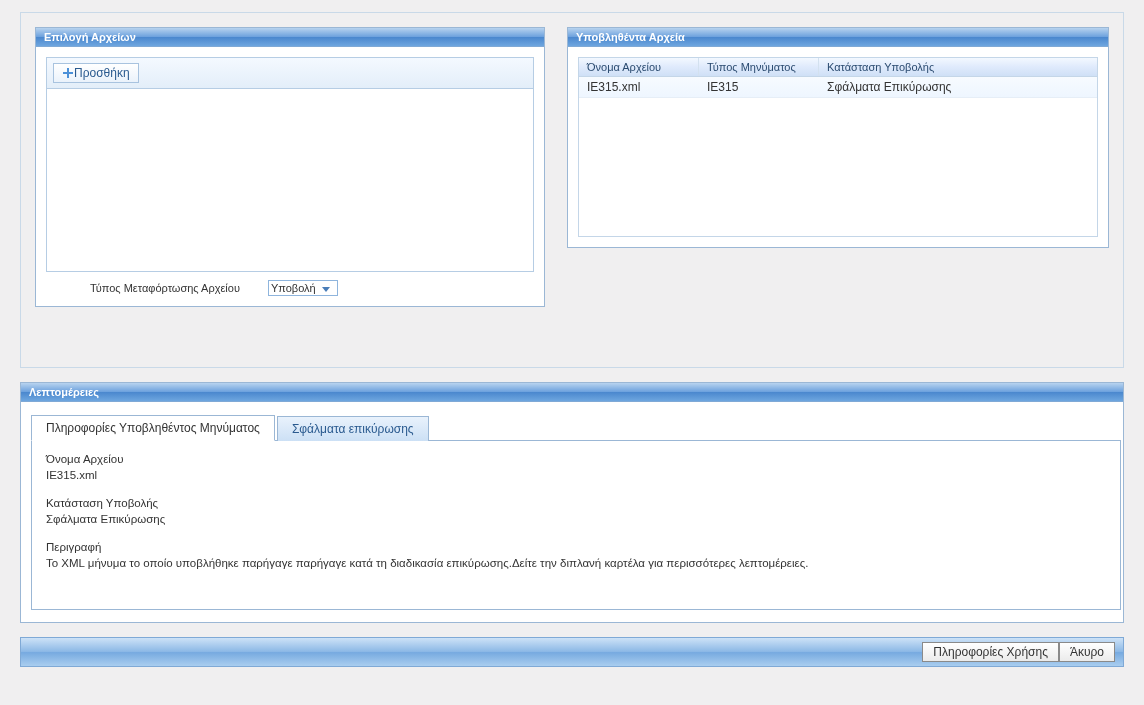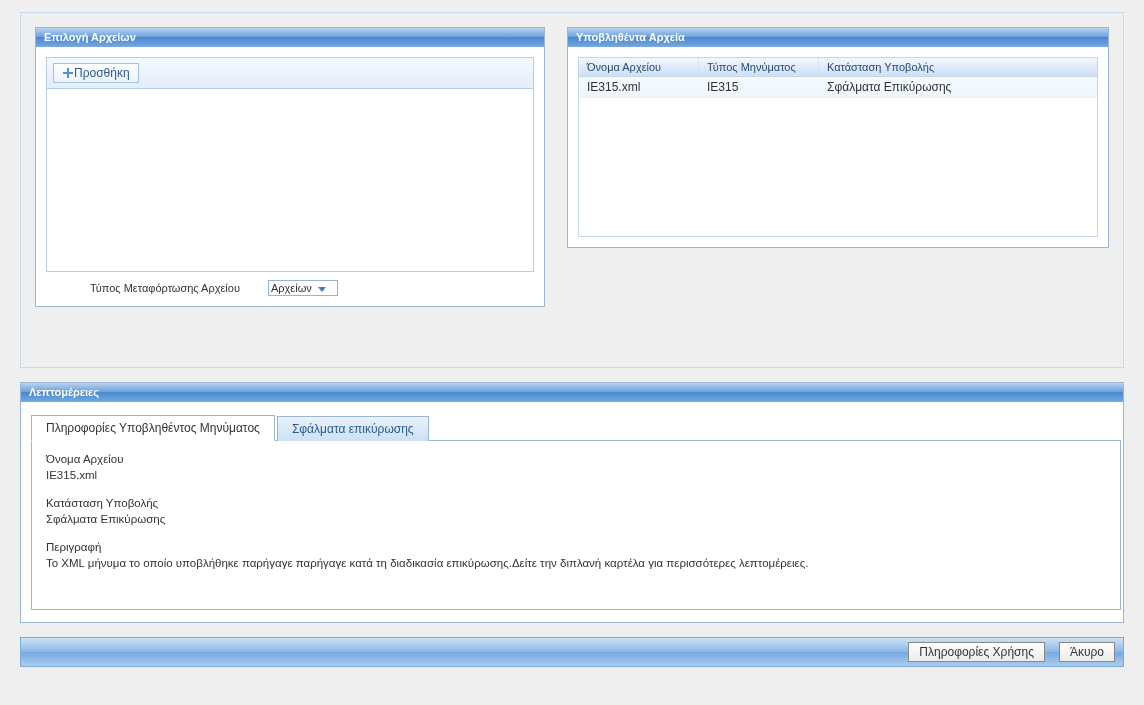--- a/index.html
+++ b/index.html
@@ -183,21 +183,20 @@
   .field-value { font-size: 11.5px; color: #333; }
 
   
   .bottom-bar {
     margin: 14px 20px 0 20px;
     background: linear-gradient(to bottom, #cde2f7 0%, #8db9e6 48%, #77aae0 52%, #a9cdef 100%);
     border: 1px solid #7fa9d6;
     padding: 4px 8px;
     display: flex;
     justify-content: flex-end;
-    gap: 14px;
   }
   .bar-btn {
     background: linear-gradient(to bottom, #ffffff, #ebebeb);
     border: 1px solid #8a8a8a;
     padding: 2px 10px;
     font-size: 12px;
     color: #333;
     cursor: pointer;
   }
   .chevron-down {
@@ -224,21 +223,21 @@
           <div class="toolbar-row">
             <button class="add-btn">
               <span class="plus-icon"></span>
               <span>Προσθήκη</span>
             </button>
           </div>
           <div class="list-area"></div>
           <div class="upload-type-row">
             <span>Τύπος Μεταφόρτωσης Αρχείου</span>
             <span class="upload-select">
-              <span>Αρχείων</span>
+              <span>Υποβολή</span>
               <span class="chevron-down"></span>
             </span>
           </div>
         </div>
       </div>
 
       <div class="panel panel-right">
         <div class="panel-header">Υποβληθέντα Αρχεία</div>
         <div class="panel-body">
           <div class="table-wrap">

